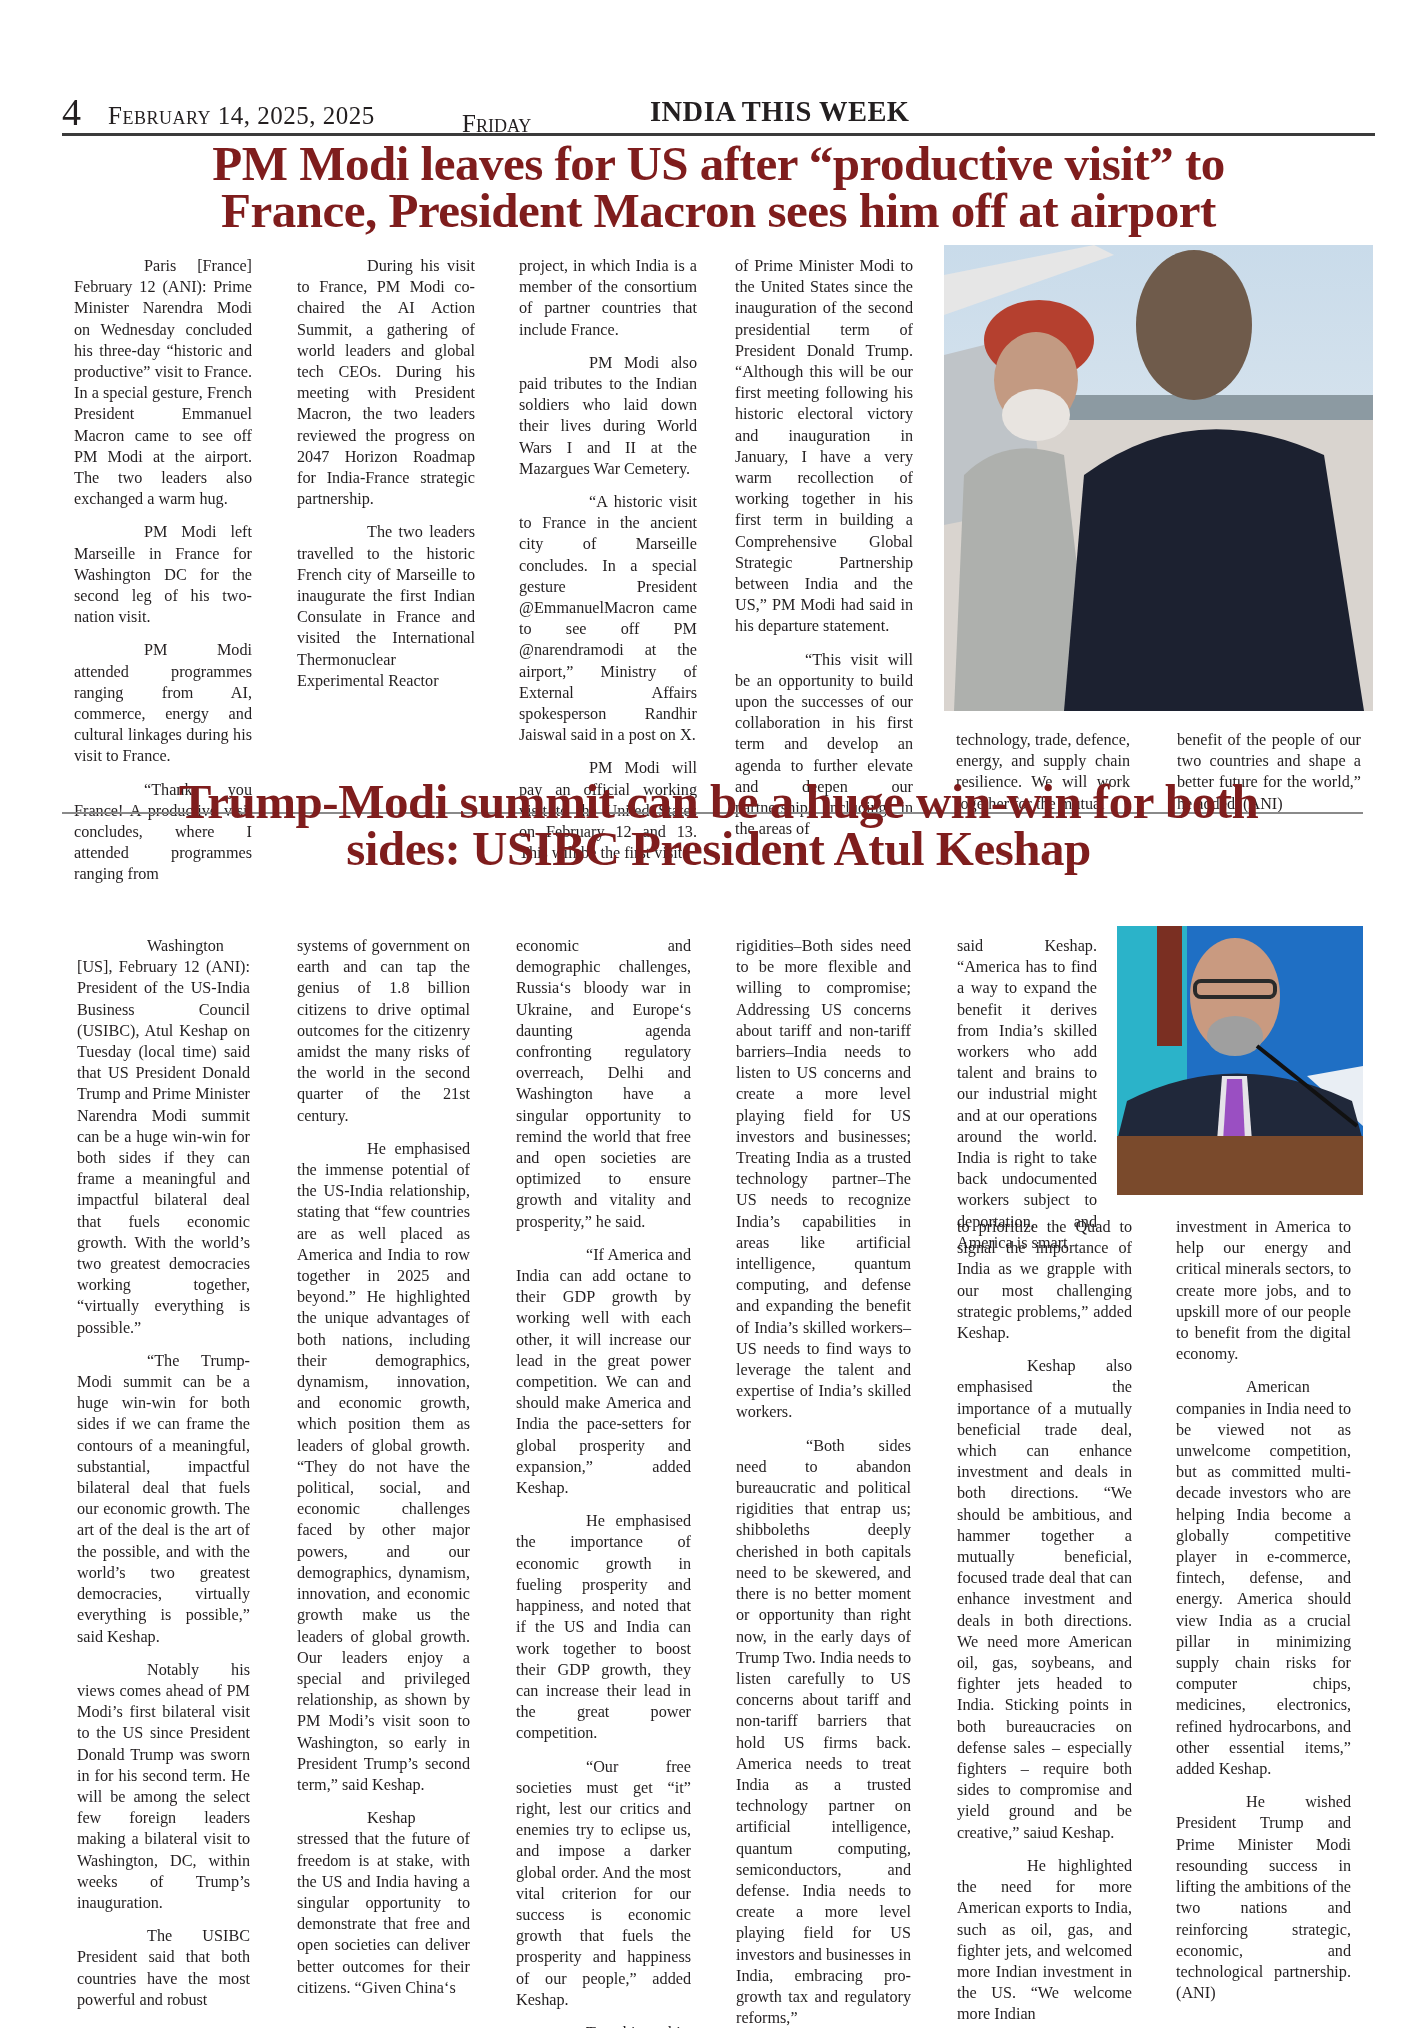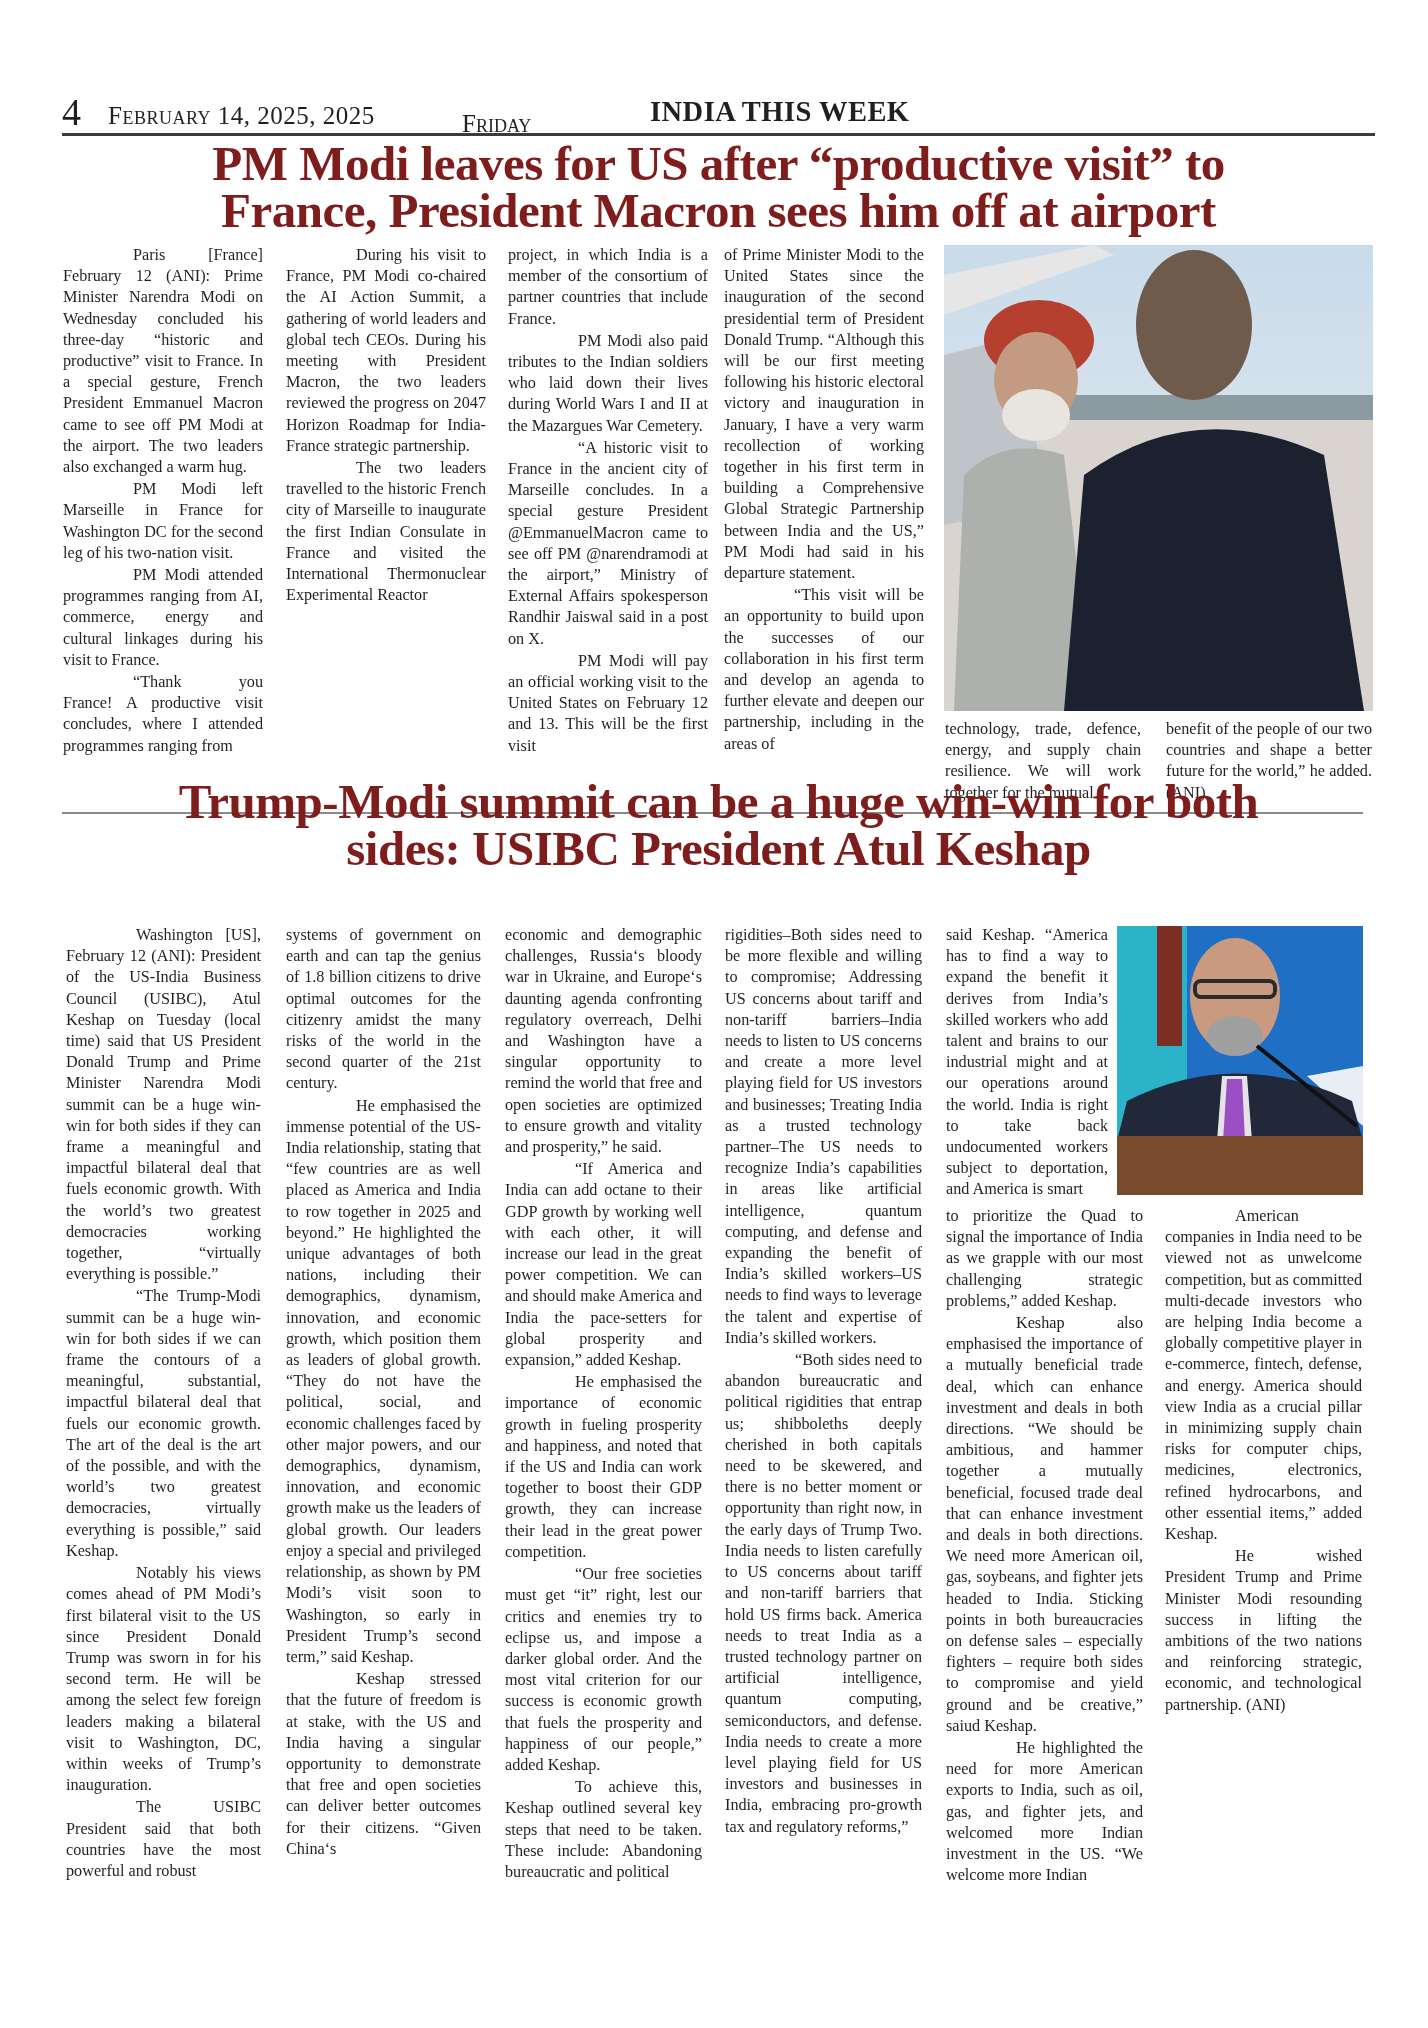--- a/index.html
+++ b/index.html
@@ -11,21 +11,21 @@
   .date { position:absolute; left:46px; top:10px; font-size:25px; line-height:28px; font-variant:small-caps; letter-spacing:0.5px; }
   .day { position:absolute; left:400px; top:10px; font-size:25px; line-height:28px; font-variant:small-caps;margin-top:8px; }
   .paper-name { position:absolute; left:588px; top:2px; font-size:30px; line-height:34px; font-weight:bold; letter-spacing:0.5px; transform:scaleX(0.95); transform-origin:left; }
   .rule-thick { left:62px; top:133px; width:1313px; height:3px; background:#3b3b3b; }
   .rule-thin { left:62px; top:812px; width:1301px; height:2px; background:#8a8a8a; }
   .headline { left:62px; width:1313px; text-align:center; font-weight:bold; color:#7f1d1d;
               font-size:49px; line-height:47px; letter-spacing:-0.5px; }
   .hl1 { top:140px; }
   .hl2 { top:778px; }
   .col { font-size:16.2px; line-height:21.2px; text-align:justify; color:#231f20; }
-  .col p { margin:1px; text-indent:0; }
+  .col p { margin:12px; text-indent:0; }
   .col p.ind { text-indent:70px; }
   .photo { overflow:hidden; }
   .photo svg { display:block; width:100%; height:100%; }
 </style>
 </head>
 <body>
 
 <div class="abs masthead">
   <span class="page-no">4</span>
   <span class="date">February 14, 2025, 2025</span>
@@ -138,15 +138,16 @@
     <rect x="0" y="210" width="246" height="59" fill="#7a4a2c"></rect>
   </svg>
 </div>
 
 <div class="abs col" style="left:945px;top:1205px;width:199px;">
     <p>to prioritize the Quad to signal the importance of India as we grapple with our most challenging strategic problems,” added Keshap.</p>
     <p class="ind">Keshap also emphasised the importance of a mutually beneficial trade deal, which can enhance investment and deals in both directions. “We should be ambitious, and hammer together a mutually beneficial, focused trade deal that can enhance investment and deals in both directions. We need more American oil, gas, soybeans, and fighter jets headed to India. Sticking points in both bureaucracies on defense sales – especially fighters – require both sides to compromise and yield ground and be creative,” saiud Keshap.</p>
     <p class="ind">He highlighted the need for more American exports to India, such as oil, gas, and fighter jets, and welcomed more Indian investment in the US. “We welcome more Indian</p>
   </div>
 <div class="abs col" style="left:1164px;top:1205px;width:199px;">
+    <p>investment in America to help our energy and critical minerals sectors, to create more jobs, and to upskill more of our people to benefit from the digital economy.</p>
     <p class="ind">American companies in India need to be viewed not as unwelcome competition, but as committed multi-decade investors who are helping India become a globally competitive player in e-commerce, fintech, defense, and energy. America should view India as a crucial pillar in minimizing supply chain risks for computer chips, medicines, electronics, refined hydrocarbons, and other essential items,” added Keshap.</p>
     <p class="ind">He wished President Trump and Prime Minister Modi resounding success in lifting the ambitions of the two nations and reinforcing strategic, economic, and technological partnership. (ANI)</p>
   </div>
 
 </body></html>

